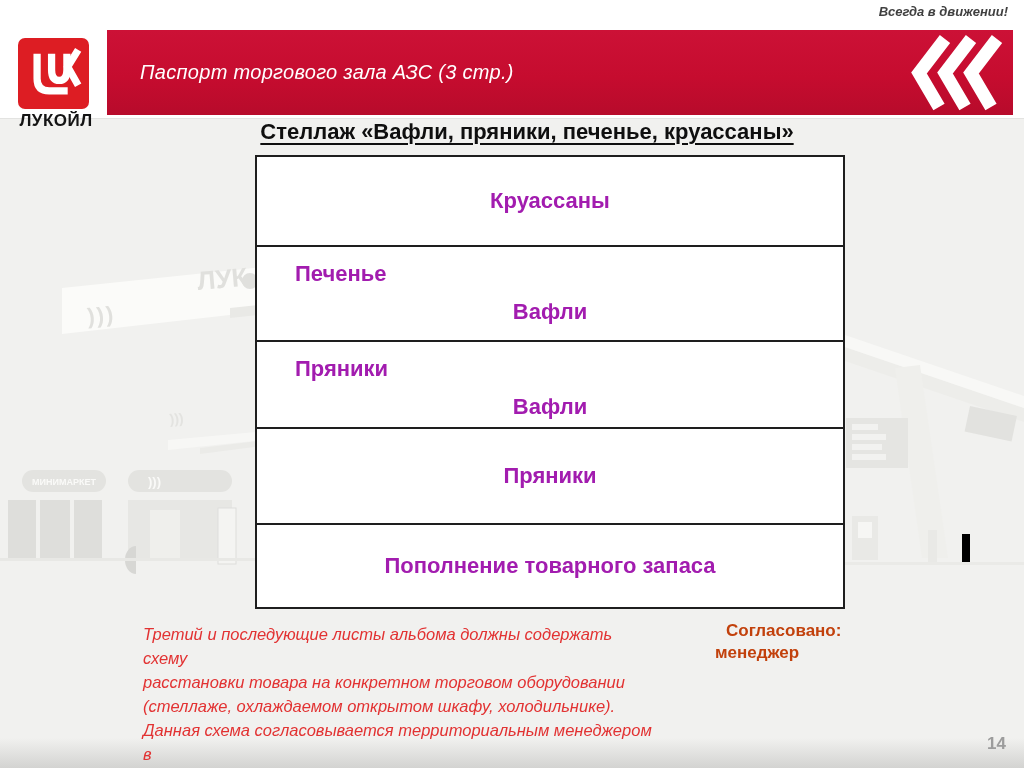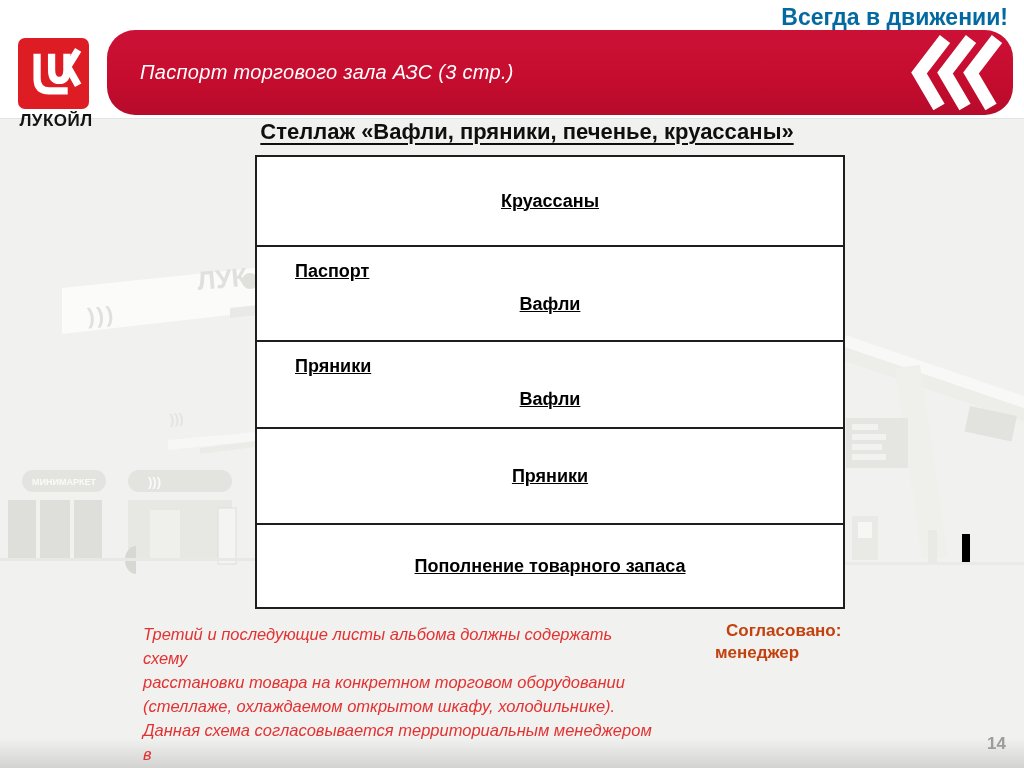--- a/index.html
+++ b/index.html
@@ -2,25 +2,24 @@
 <html><head>
 <meta charset="utf-8">
 <style>
   html,body{margin:0;padding:0;background:#555;}
   #slide{
     position:relative;width:1024px;height:768px;overflow:hidden;
     background:#f1f1ef;font-family:"Liberation Sans",sans-serif;
   }
   
   .top-white{position:absolute;left:0;top:0;width:1024px;height:118px;background:#ffffff;border-bottom:1px solid #e3e3e1;}
-  .slogan{position:absolute;top:4px;right:16px;font-size:23px;font-weight:bold;color:#0369a1;}
+  .slogan{position:absolute;top:4px;right:16px;font-size:13px;font-weight:bold;font-style:italic;color:#404040;}
   .red-bar{
     position:absolute;left:107px;top:30px;width:906px;height:85px;
     background:linear-gradient(180deg,#cc1136 0%,#c60c2f 55%,#b70b2b 100%);
-    border-radius:28px;
   }
   .red-bar-title{
     position:absolute;left:33px;top:0;height:85px;display:flex;align-items:center;
     color:#ffffff;font-style:italic;font-size:20px;letter-spacing:.3px;
   }
   .chevrons{position:absolute;right:10px;top:5px;}
   
   .logo-block{position:absolute;left:12px;top:38px;width:88px;}
   .logo-square{
     width:71px;height:71px;margin-left:6px;background:#dd1d23;border-radius:7px;
@@ -31,21 +30,21 @@
   .page-title{
     position:absolute;left:0;top:119px;width:1024px;text-align:center;
     font-size:22px;font-weight:bold;color:#0f0f0f;transform:translateX(15px);
     text-decoration:underline;text-decoration-thickness:2px;text-underline-offset:4px;
   }
   
   .shelf{
     position:absolute;left:255px;top:155px;width:590px;background:#ffffff;
     border:2px solid #1e1e1e;box-sizing:border-box;z-index:2;
   }
-  .shelf-row{box-sizing:border-box;font-size:18px;font-weight:bold;color:#000000;text-decoration:underline;}
+  .shelf-row{box-sizing:border-box;font-size:22px;font-weight:bold;color:#a21caf;}
   .shelf-row + .shelf-row{border-top:2px solid #1e1e1e;}
   .row-c{display:flex;align-items:center;justify-content:center;text-align:center;}
   .r1{height:88px;}
   .r2{height:95px;}
   .r3{height:87px;}
   .r4{height:96px;}
   .r5{height:84px;}
   .cell-left{padding:14px 0 0 38px;}
   .cell-center{text-align:center;margin-top:12px;}
   
@@ -140,21 +139,21 @@
     </svg>
   </div>
 
   <div class="page-title">Стеллаж «Вафли, пряники, печенье, круассаны»</div>
 
   <div class="shelf">
     <div class="shelf-row r1 row-c">
       <span>Круассаны</span>
     </div>
     <div class="shelf-row r2">
-      <div class="cell-left">Паспорт</div>
+      <div class="cell-left">Печенье</div>
       <div class="cell-center">Вафли</div>
     </div>
     <div class="shelf-row r3">
       <div class="cell-left">Пряники</div>
       <div class="cell-center">Вафли</div>
     </div>
     <div class="shelf-row r4 row-c">
       <span>Пряники</span>
     </div>
     <div class="shelf-row r5 row-c">

